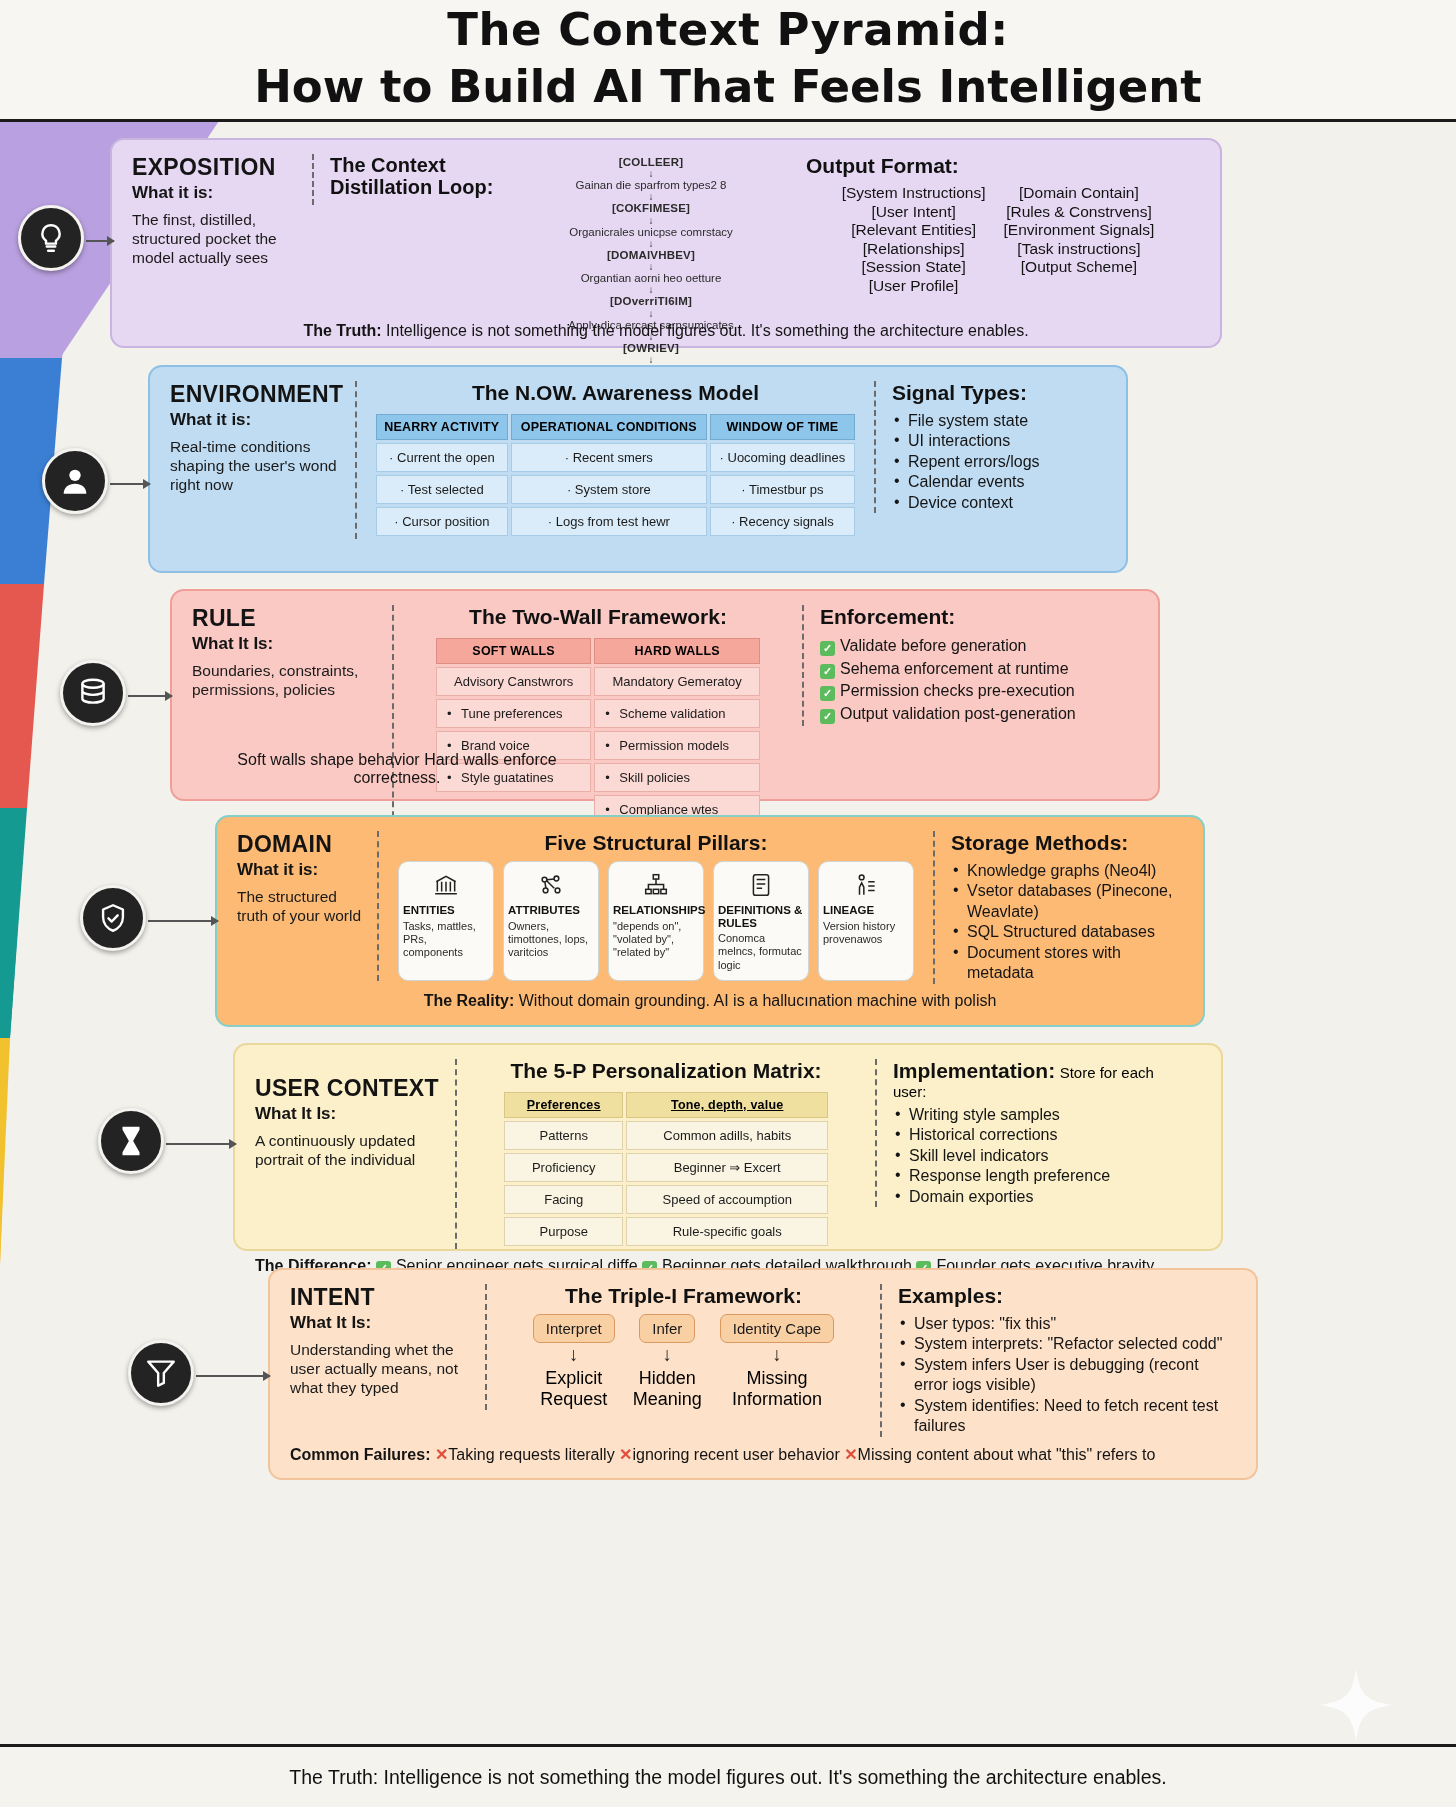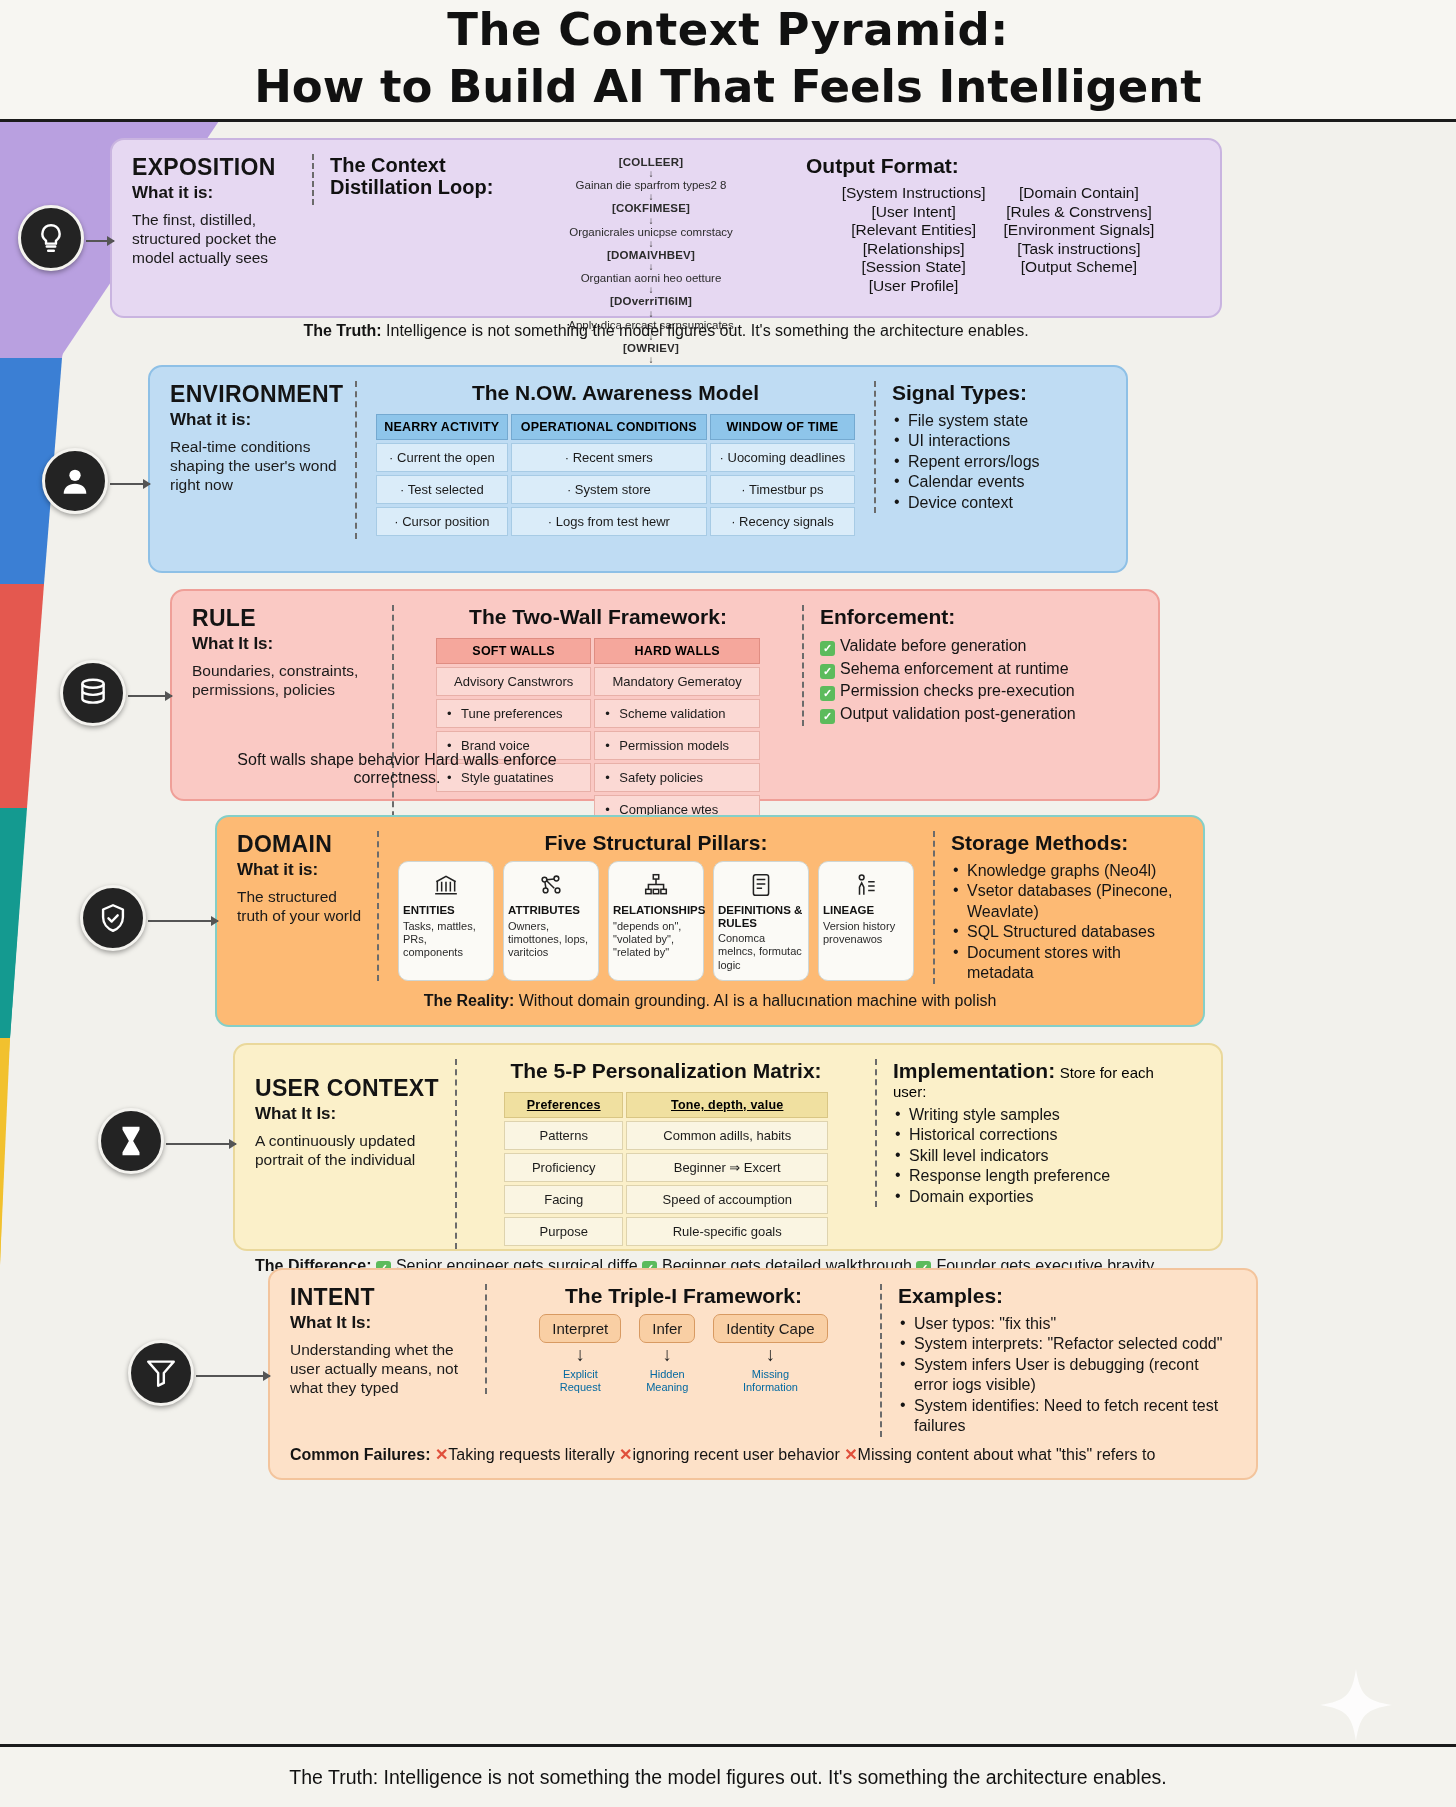--- a/index.html
+++ b/index.html
@@ -79,21 +79,21 @@
   
   table.grid{ border-collapse:separate; border-spacing:3px; width:100%; }
   table.grid th{
     font-size:12.5px; font-weight:700; letter-spacing:.2px; padding:5px 4px; text-align:center;
   }
   table.grid td{
     font-size:13px; padding:6px 5px; text-align:center; color:#1b1b1b;
   }
 
   
-  #p-exp{ left:110px; top:138px; width:1112px; height:180px;
+  #p-exp{ left:110px; top:138px; width:1112px; height:210px;
           background:#e6d8f2; border:2px solid #c9b4e0;}
   #p-exp .loop{ text-align:center; font-size:11.5px; line-height:1.15; color:#2b2b2b;}
   #p-exp .loop .step{ font-weight:700; letter-spacing:.2px;text-align:center;}
   #p-exp .loop .arw{ font-size:10px; line-height:1;}
   #p-exp .of{ display:flex; gap:18px; justify-content:center; }
   #p-exp .of div{ font-size:15.5px; line-height:1.2; text-align:center; color:#131313;}
 
   
   #p-env{ left:148px; top:365px; width:980px; height:208px;
           background:#bfdcf3; border:2px solid #8ec0e6;}
@@ -131,21 +131,21 @@
 
   
   #p-int{ left:268px; top:1268px; width:990px; height:212px;
           background:#fde1c8; border:2px solid #f3c49c;}
   .triple{ display:flex; gap:18px; justify-content:center; text-align:center;}
   .tchip{
     background:#f9cfa4; border:1.5px solid #d89a62; border-radius:7px;
     padding:5px 12px; font-size:15px; color:#1a1a1a; display:inline-block;
   }
   .tarrow{ font-size:19px; line-height:1.3; color:#222;}
-  .tsub{ font-size:11px; line-height:1.18; color:#0369a1;}
+  .tsub{ font-size:18px; line-height:1.18; color:#000000;}
   .xm{ color:#e0503c; font-weight:700; }
 
   
   #truth-bar{
     position:absolute; left:0; top:1744px; width:1456px; height:63px;
     background:#f4f3ee; border-top:3px solid #1b1b1b; z-index:6;
     display:flex; align-items:center; justify-content:center;
   }
   #truth-bar span{ font-size:19.5px; color:#111;}
   #truth-bar b{ font-weight:400;}
@@ -362,21 +362,21 @@
         <tr>
           <td style="text-align:left;padding-left:24px;position:relative;"><span style="position:absolute;left:10px;">•</span><span>Tune preferences</span></td>
           <td style="text-align:left;padding-left:24px;position:relative;"><span style="position:absolute;left:10px;">•</span><span>Scheme validation</span></td>
         </tr>
         <tr>
           <td style="text-align:left;padding-left:24px;position:relative;"><span style="position:absolute;left:10px;">•</span><span>Brand voice</span></td>
           <td style="text-align:left;padding-left:24px;position:relative;"><span style="position:absolute;left:10px;">•</span><span>Permission models</span></td>
         </tr>
         <tr>
           <td style="text-align:left;padding-left:24px;position:relative;"><span style="position:absolute;left:10px;">•</span><span>Style guatatines</span></td>
-          <td style="text-align:left;padding-left:24px;position:relative;"><span style="position:absolute;left:10px;">•</span><span>Safety policies</span></td>
+          <td style="text-align:left;padding-left:24px;position:relative;"><span style="position:absolute;left:10px;">•</span><span>Skill policies</span></td>
         </tr>
         <tr>
           <td style="background:transparent;border:none;"></td>
           <td style="text-align:left;padding-left:24px;position:relative;"><span style="position:absolute;left:10px;">•</span><span>Compliance wtes</span></td>
         </tr>
       </tbody>
         </table>
     </div>
     <div class="c-right vdiv" style="width:300px;">
       <div class="coltitle left">Enforcement:</div>

